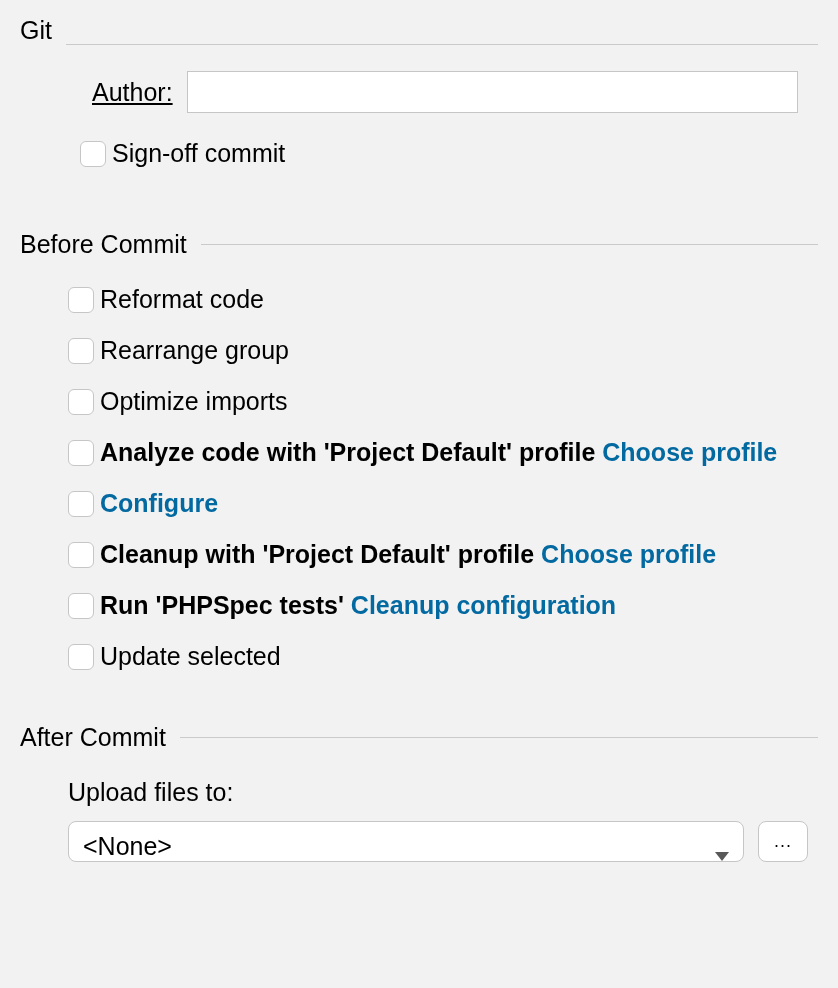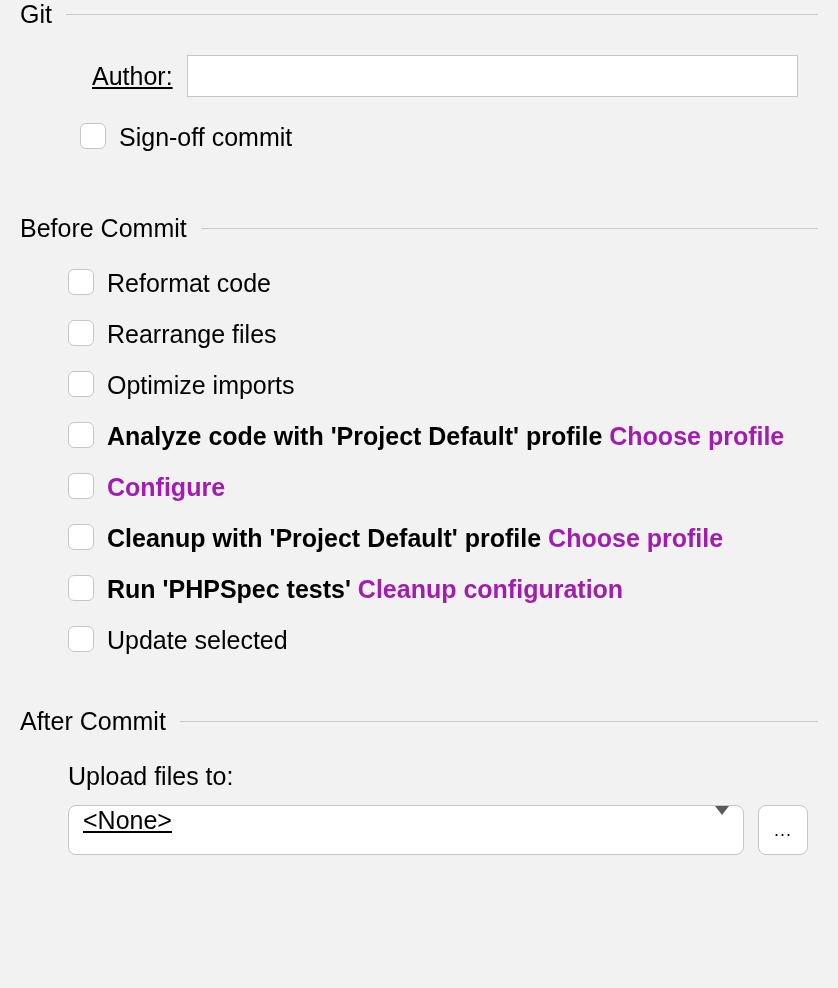--- a/index.html
+++ b/index.html
@@ -13,41 +13,41 @@
       padding: 0;
     }
     .section { padding: 0 20px; }
     .section-header {
       display: flex;
       align-items: center;
       gap: 14px;
       margin-top: 4px;
       margin-bottom: 26px;
     }
-    .section-header.tight-top { margin-top: 0; }
+    .section-header.tight-top { margin-top: 16px; align-items: flex-end; }
     .section-title { white-space: nowrap; font-weight: 400; }
     .section-separator { flex: 1; height: 1px; background: #cacaca; }
     .section-body { padding-left: 48px; padding-right: 10px; }
-    .checkrow { display: flex; align-items: flex-start; gap: 13px; margin-bottom: 22px; }
+    .checkrow { display: flex; align-items: center; gap: 6px; margin-bottom: 22px; }
     .checkrow:last-child { margin-bottom: 0; }
 
     .checkbox {
       width: 26px;
       height: 26px;
       border: 1.5px solid #c6c6c6;
       border-radius: 6px;
       background: #ffffff;
       flex: 0 0 auto;
       cursor: pointer;
     }
 
     .label-text { display: flex; flex-wrap: wrap; align-items: baseline; gap: 0; }
     .label-text span { white-space: pre; font-weight: bold; }
 
-    .link { color: #a21caf; cursor: pointer; }
+    .link { color: #0369a1; cursor: pointer; }
 
     .author-row { display: flex; align-items: center; gap: 14px; margin-bottom: 26px; padding-left: 12px; padding-right: 10px; text-decoration: underline; }
     .author-label { white-space: nowrap; }
     .text-input {
       flex: 1;
       height: 42px;
       border: 1.5px solid #c6c6c6;
       background: #fff;
       border-radius: 0;
       font-size: 25px;
@@ -56,30 +56,29 @@
 
     .git-body { padding-left: 60px; padding-right: 10px; }
 
     .spacer-xl { height: 58px; }
     .spacer-lg { height: 48px; }
 
     .upload-label { margin-bottom: 14px; }
     .combo-row { display: flex; align-items: stretch; gap: 14px; margin-bottom: 24px; }
     .combo {
       flex: 1;
-      height: 50px;
+      height: 41px;
       border: 1.5px solid #c6c6c6;
       border-radius: 8px;
       background: #fff;
       display: flex;
-      align-items: flex-start;
+      align-items: flex-end;
       justify-content: space-between;
       padding: 0 14px;
       cursor: pointer;
-      text-decoration: underline;
     }
     .combo-text {}
     .combo-arrow {
       width: 0;
       height: 0;
       border-left: 7px solid transparent;
       border-right: 7px solid transparent;
       border-top: 9px solid #595959;
       margin-left: 8px;
     }
@@ -126,21 +125,21 @@
     <div class="section-separator"></div>
   </div>
 
   <div class="section-body">
     <div class="checkrow">
       <div class="checkbox"></div>
       <span>Reformat code</span>
     </div>
     <div class="checkrow">
       <div class="checkbox"></div>
-      <span>Rearrange files</span>
+      <span>Rearrange group</span>
     </div>
     <div class="checkrow">
       <div class="checkbox"></div>
       <span>Optimize imports</span>
     </div>
     <div class="checkrow">
       <div class="checkbox"></div>
       <span class="label-text">
         <span>Analyze code with 'Project Default' profile </span>
         <span class="link">Choose profile</span>

